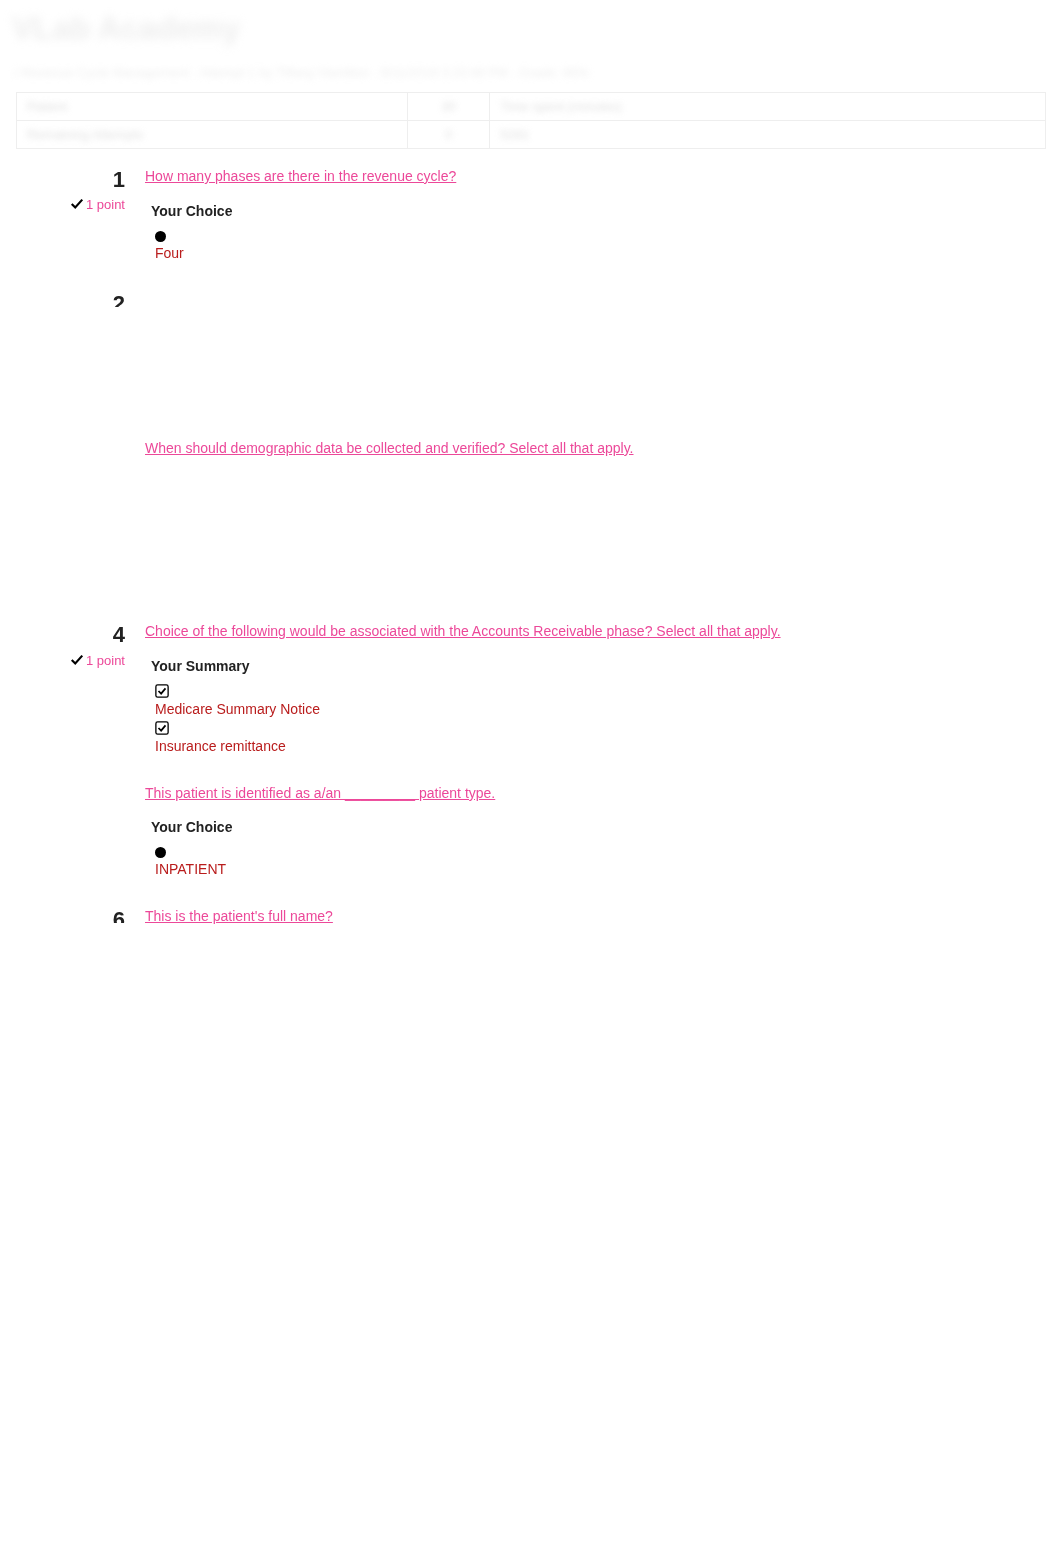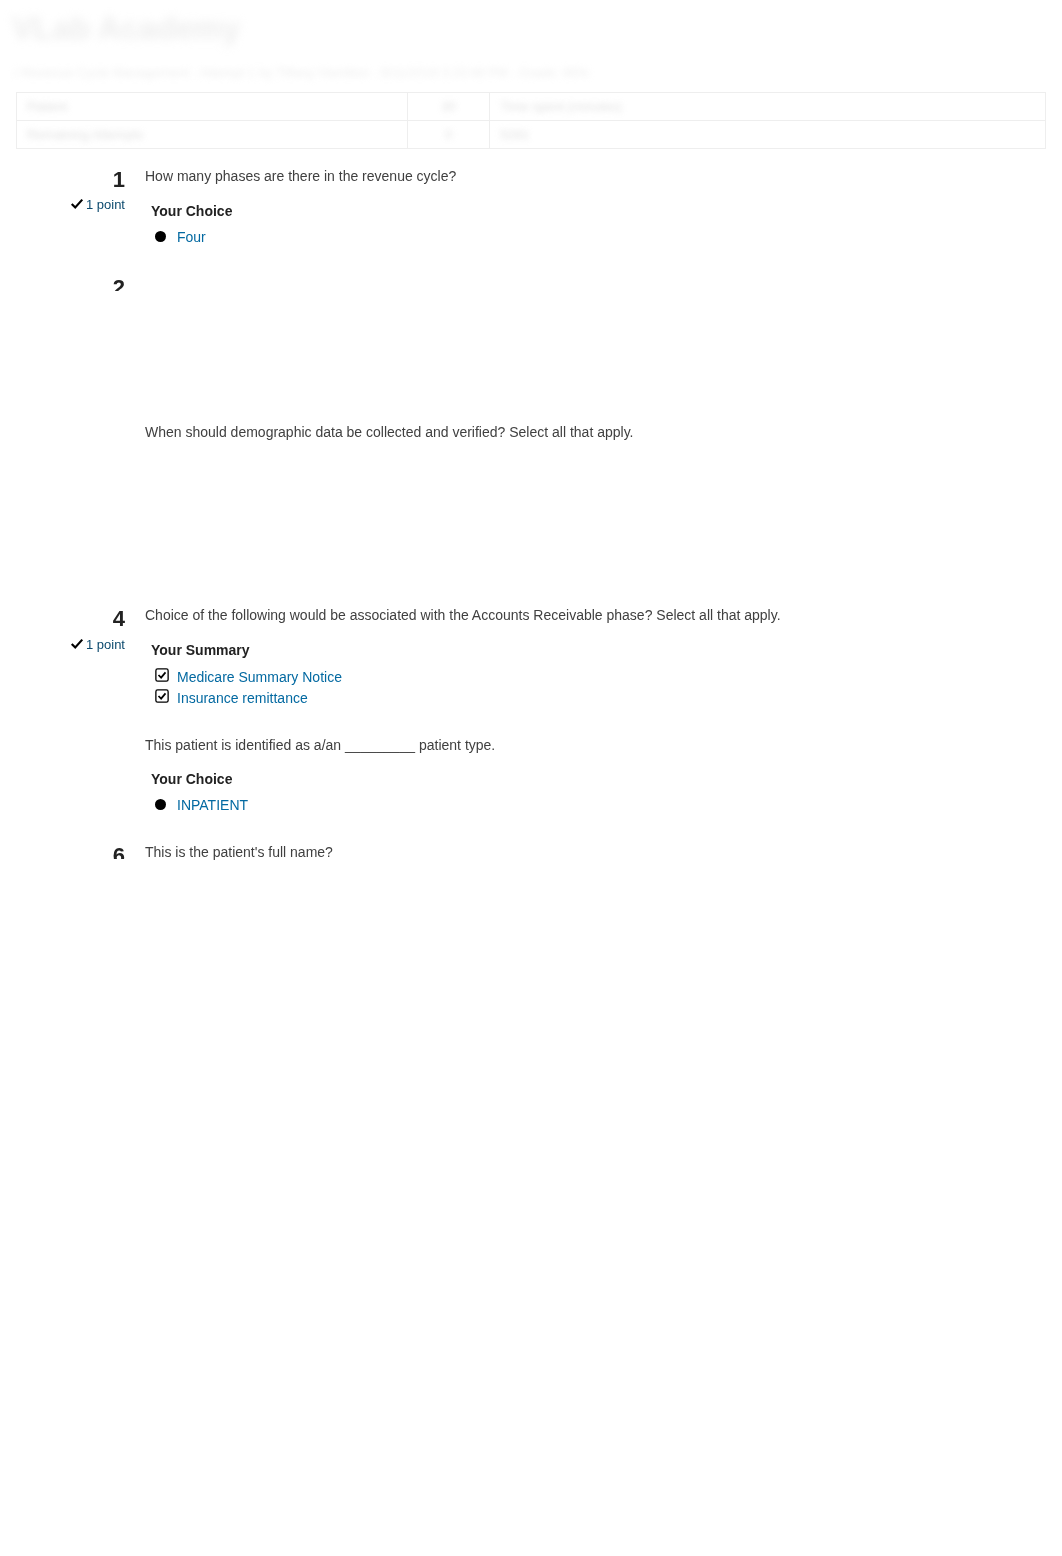--- a/index.html
+++ b/index.html
@@ -59,53 +59,55 @@
     font-weight: bold;
     color: #222;
     line-height: 1.2;
   }
   .q-num.cut {
     overflow: hidden;
     height: 16px;
   }
   .q-points {
     font-size: 13px;
-    color: #0c4a6e;
+    color: #ec4899;
     margin-top: 4px;
     white-space: nowrap;
   }
   .check-icon {
     display: inline-block;
     vertical-align: middle;
     margin-right: 2px;
   }
   .check-icon svg { width: 14px; height: 14px; }
   .q-right {
     flex: 1;
     padding-right: 40px;
   }
   .q-text {
     font-size: 14px;
-    color: #404040;
+    color: #ec4899;
     margin-bottom: 16px;
     line-height: 1.4;
+    text-decoration: underline;
   }
   .choice-label {
     font-weight: bold;
     font-size: 14px;
     color: #222;
     margin-bottom: 8px;
     margin-left: 6px;
   }
   .choice-row {
     display: flex;
-    align-items: flex-end;
+    align-items: flex-start;
     padding: 2px 0 2px 10px;
     font-size: 14px;
-    color: #0369a1;
+    color: #b91c1c;
+    flex-direction: column;
   }
   .choice-row .icon {
     width: 22px;
     flex-shrink: 0;
   }
   .radio-filled {
     width: 11px; height: 11px;
     border-radius: 50%;
     background: #000;
     display: inline-block;

